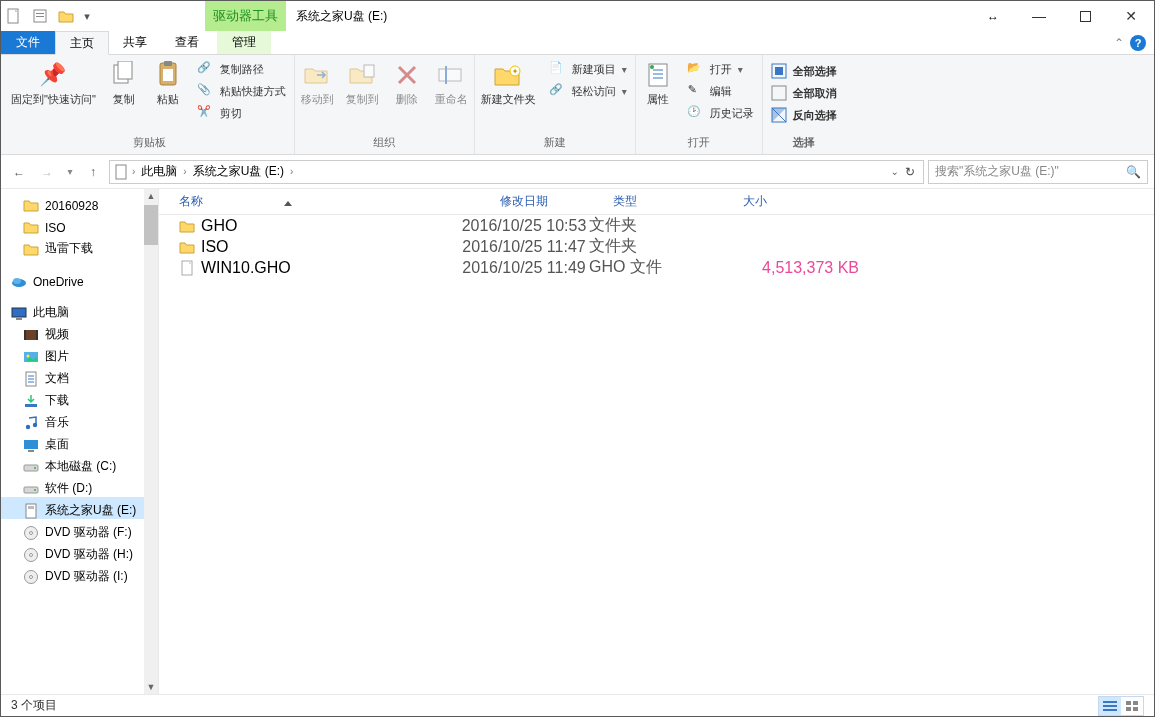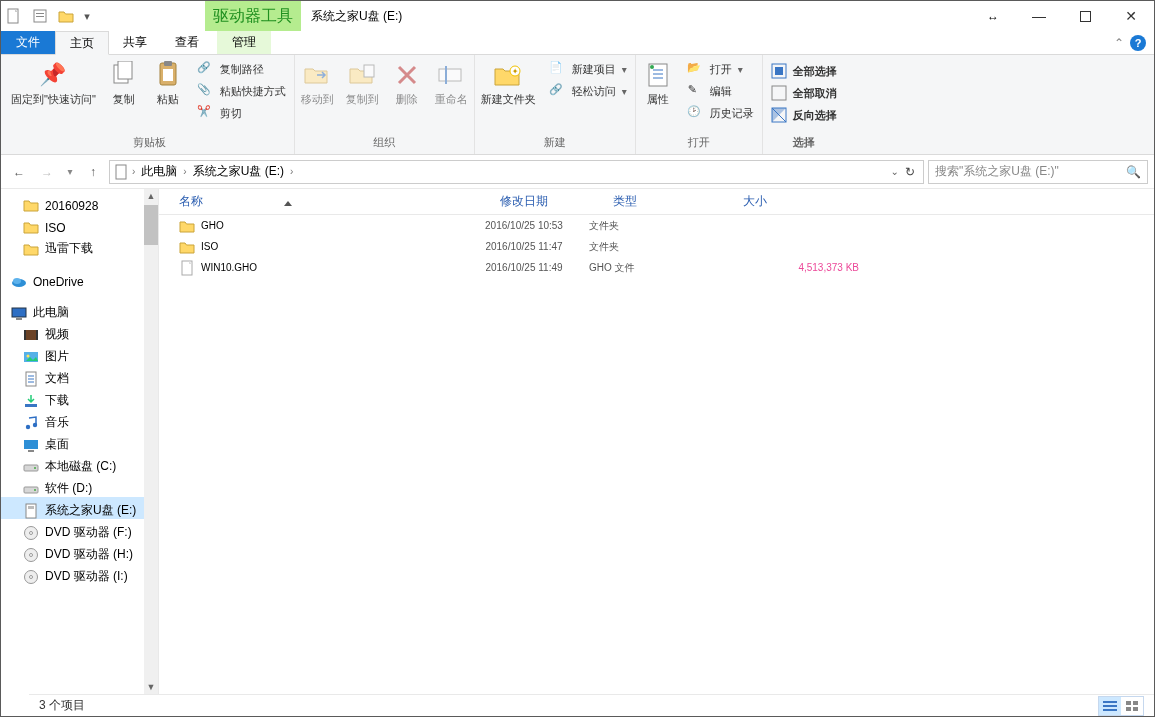--- a/index.html
+++ b/index.html
@@ -1,21 +1,21 @@
 <!DOCTYPE html>
 <html><head>
 <meta charset="utf-8">
 <style>
   * { box-sizing: border-box; margin: 0; padding: 0; font-family: "Segoe UI", "Microsoft YaHei", Tahoma, sans-serif; }
   body { width:1155px; height:717px; background:#fff; font-size:12px; color:#000; overflow:hidden; position:relative; border:1px solid #5a5a5a; }
   
   .titlebar { height:30px; display:flex; align-items:stretch; background:#fff; }
   .qat { display:flex; align-items:center; }
   .qat span, .qat div { width:26px; height:30px; display:flex; align-items:center; justify-content:center; }
-  .titlebar .toolctx { background:#b5ec8f; color:#209020; font-size:16px; padding:0 8px; display:flex; align-items:center; height:30px; }
+  .titlebar .toolctx { background:#b5ec8f; color:#209020; font-size:13px; padding:0 8px; display:flex; align-items:center; height:30px; }
   .titlebar .wtitle { flex:1; display:flex; align-items:center; padding-left:10px; color:#000; font-size:12px; }
   .winbtns { display:flex; }
   .winbtns div { width:46px; display:flex; align-items:center; justify-content:center; font-size:14px; color:#333; cursor:default; }
   
   .tabsrow { height:24px; display:flex; border-bottom:1px solid #dadada; position:relative; }
   .file-tab { background:#1a79d5; color:#fff; width:54px; display:flex; align-items:center; justify-content:center; font-size:12px; }
   .tab { padding:0 14px; display:flex; align-items:center; font-size:12px; cursor:default; }
   .tab.active { background:#f5f6f7; border:1px solid #dadada; border-bottom:1px solid #f5f6f7; margin-bottom:-1px; }
   .tabsrow .toolctx2 { background:#e6f9d9; color:#000; padding:0 14px; display:flex; align-items:center; font-size:12px; border:1px solid transparent; }
   .tabsrow .right { margin-left:auto; display:flex; align-items:center; gap:6px; padding-right:8px; }
@@ -53,27 +53,27 @@
   .scroll-stub .thumb { background:#c2c2c2; width:14px; flex:0 0 40px; margin-top:2px; }
   .scroll-stub .arrow { height:14px; display:flex; align-items:center; justify-content:center; color:#666; font-size:9px; }
   
   .files { flex:1; display:flex; flex-direction:column; }
   .colhead { display:flex; height:26px; align-items:center; border-bottom:1px solid #e9e9e9; color:#2a5db0; font-size:12px; }
   .colhead div { padding:0 24px; }
   .c-name { flex:0 0 300px; padding-left:20px !important; position:relative; }
   .c-date { flex:0 0 130px;text-align:center; }
   .c-type { flex:0 0 130px; }
   .c-size { flex:0 0 140px; text-align:right; }
-  .frow { display:flex; height:21px; align-items:center; font-size:10px; color:#000; }
+  .frow { display:flex; height:21px; align-items:center; font-size:16px; color:#000; }
   .frow .c-name { display:flex; align-items:center; gap:6px; }
   .frow .c-date, .frow .c-type { color:#555; }
   .frow .c-size { color:#ec4899; }
   .sort-caret { position:absolute; left:125px; top:8px; width:0; height:0; border-left:4px solid transparent; border-right:4px solid transparent; border-bottom:5px solid #555; }
   
-  .status { height:22px; border-top:1px solid #e9e9e9; display:flex; align-items:center; font-size:12px; padding:0 10px; color:#333;margin-left:28px; }
+  .status { height:22px; border-top:1px solid #e9e9e9; display:flex; align-items:center; font-size:12px; padding:0 10px; color:#333; }
   .status .spacer { flex:1; }
   .viewtoggle { display:flex; border:1px solid #c6d8ee; }
   .viewtoggle div { width:22px; height:18px; display:flex; align-items:center; justify-content:center; }
   .viewtoggle .active { background:#cde8ff; }
 </style>
 </head>
 <body>
 
 <div class="titlebar">
   <div class="qat">

